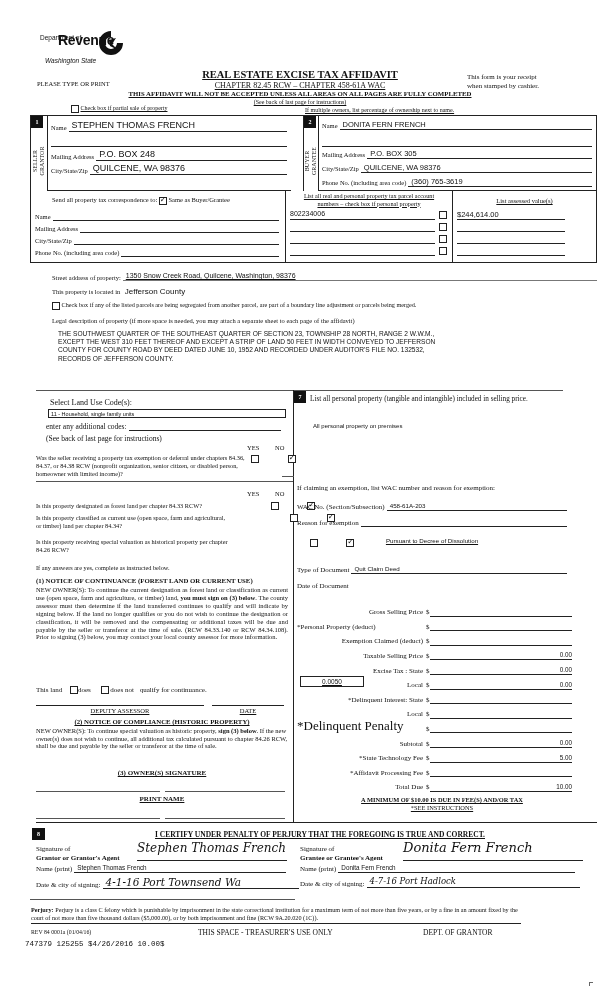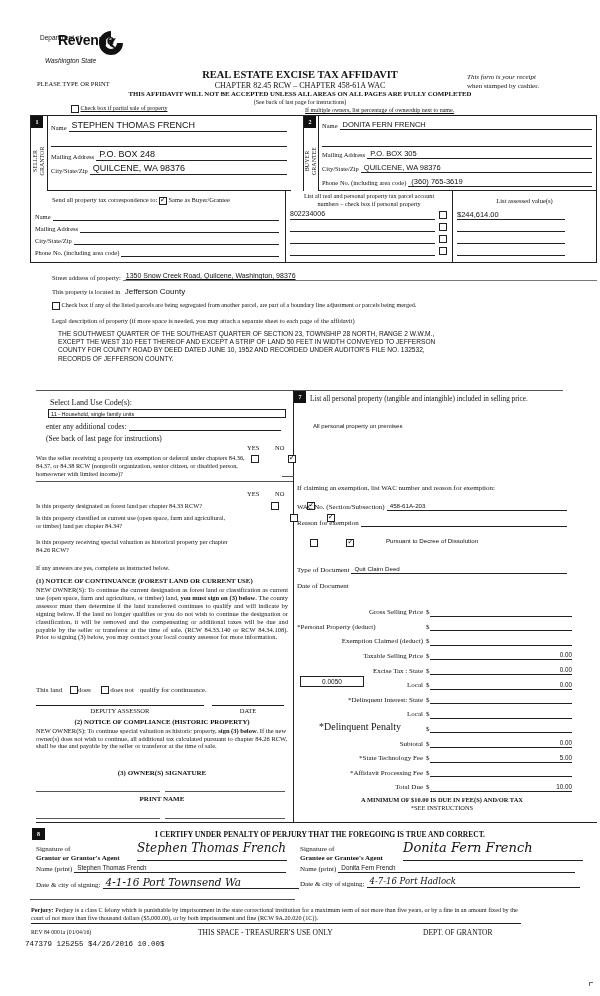--- a/index.html
+++ b/index.html
@@ -2,21 +2,21 @@
 <html><head>
 <meta charset="utf-8">
 <style>
   * { box-sizing: border-box; margin: 0; padding: 0; }
   html, body { width: 600px; height: 996px; background: #fff; overflow: hidden; }
   body { position: relative; font-family: "Liberation Serif", serif; color: #111; font-size: 7px; line-height: 1.2; }
   .abs { position: absolute; }
   .sans { font-family: "Liberation Sans", sans-serif; }
   .mono { font-family: "Liberation Mono", monospace; }
   .b { font-weight: bold; }
-  .center { text-align: center; }
+  .center { text-align: center; text-decoration: underline; }
   .ul { border-bottom: 1px solid #222; }
   .cb { display: inline-block; width: 8px; height: 8px; border: 1px solid #222; vertical-align: middle; position: relative; background: #fff; }
   .cb.checked::after { content: "✓"; position: absolute; left: 0px; top: -3px; font-size: 8px; font-family: "DejaVu Sans", sans-serif; }
   .secnum { background: #111; color: #fff; font-weight: bold; font-size: 6px; text-align: center; line-height: 12px; width: 12px; height: 12px; }
   .fill { font-family: "Liberation Sans", sans-serif; }
   .hand { font-family: "DejaVu Serif", serif; font-style: italic; }
   .line-row { display: flex; align-items: flex-end; }
   .line-row .lbl { white-space: nowrap; }
   .line-row .val { flex: 1; border-bottom: 1px solid #222; margin-left: 2px; padding-left: 3px; min-height: 9px; }
 </style>
@@ -32,21 +32,21 @@
   <div class="abs sans" style="left:13px;top:27px;font-size:6.5px;font-style:italic;">Washington State</div>
   <svg class="abs" style="left:66px;top:0px;" width="26" height="26" viewBox="0 0 26 26">
     <path d="M13 1 A12 12 0 1 0 25 13 L19 13 A6 6 0 1 1 13 7 Z" fill="#111"></path>
     <path d="M11 10 L18 8 L14 14 L20 20 L12 16 Z" fill="#111"></path>
   </svg>
 </div>
 
 <div class="abs" style="left:37px;top:80px;font-size:6.5px;">PLEASE TYPE OR PRINT</div>
 <div class="abs b center" style="left:150px;top:69px;width:300px;font-size:10.5px;">REAL ESTATE EXCISE TAX AFFIDAVIT</div>
 <div class="abs center" style="left:150px;top:81px;width:300px;font-size:8px;">CHAPTER 82.45 RCW – CHAPTER 458-61A WAC</div>
-<div class="abs" style="left:467px;top:73px;font-size:7px;font-style:italic;">This form is your receipt</div>
+<div class="abs" style="left:467px;top:73px;font-size:7px;">This form is your receipt</div>
 <div class="abs" style="left:467px;top:82px;font-size:7px;">when stamped by cashier.</div>
 <div class="abs b center" style="left:60px;top:90px;width:480px;font-size:6.8px;">THIS AFFIDAVIT WILL NOT BE ACCEPTED UNLESS ALL AREAS ON ALL PAGES ARE FULLY COMPLETED</div>
 <div class="abs center" style="left:200px;top:99px;width:200px;font-size:6px;">(See back of last page for instructions)</div>
 <div class="abs" style="left:71px;top:105px;font-size:6px;">
   <span class="cb"></span>
   <span style="text-decoration:underline;">Check box if partial sale of property</span>
 </div>
 <div class="abs" style="left:305px;top:107px;font-size:6px;text-decoration:underline;">If multiple owners, list percentage of ownership next to name.</div>
 
 
@@ -303,21 +303,21 @@
       <span class="lbl" style="width:126px;text-align:right;font-size:7px;">*Delinquent Interest: State</span>
       <span style="font-size:7px;margin-left:3px;">$</span>
       <span class="val sans" style="text-align:right;font-size:6.3px;margin-left:0;"></span>
     </div>
   <div class="line-row" style="height:14.6px;">
       <span class="lbl" style="width:126px;text-align:right;font-size:7px;">Local</span>
       <span style="font-size:7px;margin-left:3px;">$</span>
       <span class="val sans" style="text-align:right;font-size:6.3px;margin-left:0;"></span>
     </div>
   <div class="line-row" style="height:14.6px;">
-      <span class="lbl" style="width:126px;text-align:center;font-size:10px;">*Delinquent Penalty</span>
+      <span class="lbl" style="width:126px;text-align:left;font-size:13px;">*Delinquent Penalty</span>
       <span style="font-size:7px;margin-left:3px;">$</span>
       <span class="val sans" style="text-align:right;font-size:6.3px;margin-left:0;"></span>
     </div>
   <div class="line-row" style="height:14.6px;">
       <span class="lbl" style="width:126px;text-align:right;font-size:7px;">Subtotal</span>
       <span style="font-size:7px;margin-left:3px;">$</span>
       <span class="val sans" style="text-align:right;font-size:6.3px;margin-left:0;">0.00</span>
     </div>
   <div class="line-row" style="height:14.6px;">
       <span class="lbl" style="width:126px;text-align:right;font-size:7px;">*State Technology Fee</span>

